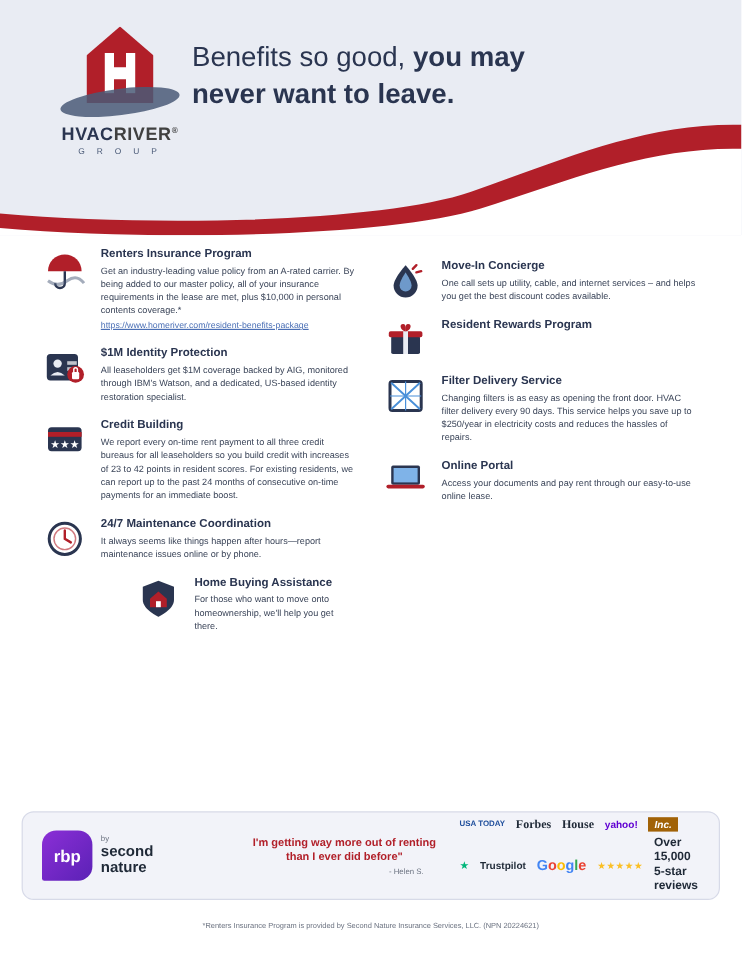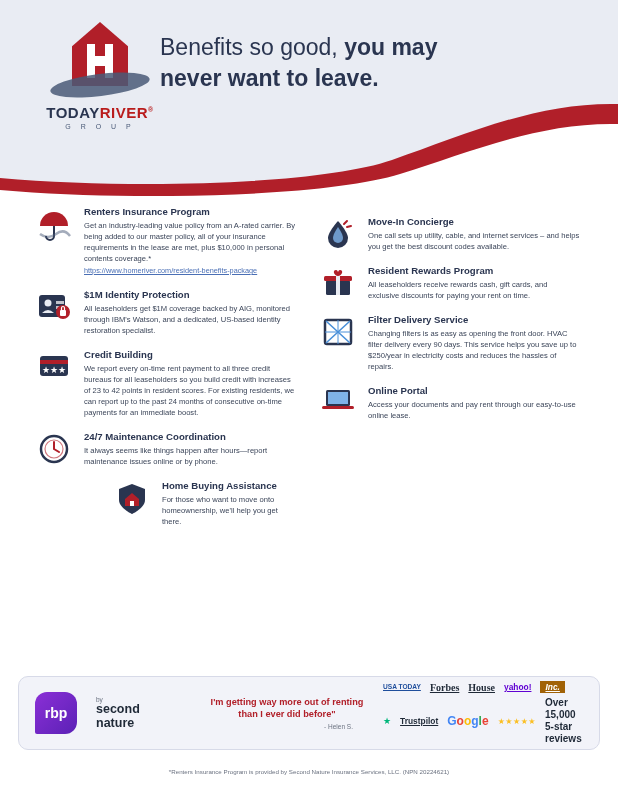--- a/index.html
+++ b/index.html
@@ -62,21 +62,21 @@
     background: #4a5a77;
     opacity: .85;
     transform: rotate(-7deg);
   }
   .logo-text {
     font-size: 15px;
     font-weight: bold;
     letter-spacing: .5px;
     color: #2a3550;
   }
-  .logo-text .red { color: #b91c1c; }
+  .logo-text .red { color: #404040; }
   .logo-sub {
     font-size: 7px;
     letter-spacing: 4px;
     color: #4a5a77;
     margin-top: 2px;
   }
   .header-title {
     position: absolute;
     left: 160px; top: 32px;
     width: 430px;
@@ -153,21 +153,21 @@
     background: #f2f3f9;
     border: 1px solid #d7dae8;
     border-radius: 10px;
     display: flex;
     align-items: center;
     padding: 0 16px;
   }
   .rbp-logo {
     display: flex;
     align-items: center;
-    gap: 19px;
+    gap: 7px;
     width: 162px;
   }
   .rbp-badge {
     width: 42px; height: 42px;
     background: #7b2ff7;
     background: linear-gradient(135deg,#8b2fd6,#5b21b6);
     border-radius: 12px 12px 12px 2px;
     color: #ffffff;
     font-size: 14px;
     font-weight: bold;
@@ -214,21 +214,20 @@
   .press-row {
     display: flex;
     align-items: center;
     gap: 9px;
   }
   .press-item {
     font-size: 8.4px;
     font-weight: bold;
     color: #1f2937;
     white-space: nowrap;
-    text-decoration: underline;
   }
   .press-item.serif { font-family: "Liberation Serif", serif; font-size: 10px; }
   .press-item.usa { color: #1f4e9c; font-size: 6.6px; line-height: 1.05; text-align: center; }
   .press-item.inc { background:#a16207; color:#fff; padding:1px 5px; font-style: italic; }
   .star { color: #00b67a; font-size: 9px; }
   .stars-y { color: #fbbf24; font-size: 8px; letter-spacing: .5px; }
   .google { font-size: 12px; font-weight: bold; }
   .g-b{color:#4285F4}.g-r{color:#EA4335}.g-y{color:#FBBC05}.g-g{color:#34A853}
   .reviews {
     font-size: 10px;
@@ -258,21 +257,21 @@
       <path d="M618,104 C535,102 462,136 392,160 C322,184 140,190 0,178 L0,190 C140,202 330,196 400,174 C470,152 540,122 618,124 Z" fill="#b11f29"></path>
     </svg>
 
     <div class="logo-block">
       <div class="logo-mark">
         <div class="logo-house"></div>
         <div class="logo-h"></div>
         <div class="logo-swoosh"></div>
       </div>
       <div class="logo-text">
-        <span>TODAY</span><span class="red">RIVER</span><span class="red" style="font-size:7px;vertical-align:super">®</span>
+        <span>HVAC</span><span class="red">RIVER</span><span class="red" style="font-size:7px;vertical-align:super">®</span>
       </div>
       <div class="logo-sub">G R O U P</div>
     </div>
 
     <div class="header-title">
       <span>Benefits so good, </span><span class="bold">you may</span><br>
       <span class="bold">never want to leave.</span>
     </div>
   </div>
 
@@ -382,21 +381,20 @@
           <svg width="32" height="32" viewBox="0 0 32 32">
             <rect x="4" y="13" width="24" height="15" rx="1.5" fill="#2a3550"></rect>
             <rect x="2" y="9" width="28" height="5" rx="1.5" fill="#b11f29"></rect>
             <rect x="14" y="9" width="4" height="19" fill="#e9ecf3"></rect>
             <path d="M16 9 C12 9 10 3 14 3 C17 3 16 9 16 9Z" fill="#b11f29"></path>
             <path d="M16 9 C20 9 22 3 18 3 C15 3 16 9 16 9Z" fill="#b11f29"></path>
           </svg>
         </div>
         <div class="item-body">
           <div class="item-title">Resident Rewards Program</div>
-          <div class="item-desc">All leaseholders receive rewards cash, gift cards, and exclusive discounts for paying your rent on time.</div>
         </div>
       </div>
 
       <div class="item">
         <div class="icon-wrap">
           <svg width="32" height="32" viewBox="0 0 32 32">
             <rect x="3" y="4" width="26" height="24" rx="2" fill="none" stroke="#2a3550" stroke-width="2.5"></rect>
             <path d="M4 5 L28 27 M28 5 L4 27" stroke="#4a90d9" stroke-width="1.6"></path>
             <path d="M16 4 L16 28 M3 16 L29 16" stroke="#4a90d9" stroke-width="1"></path>
           </svg>

